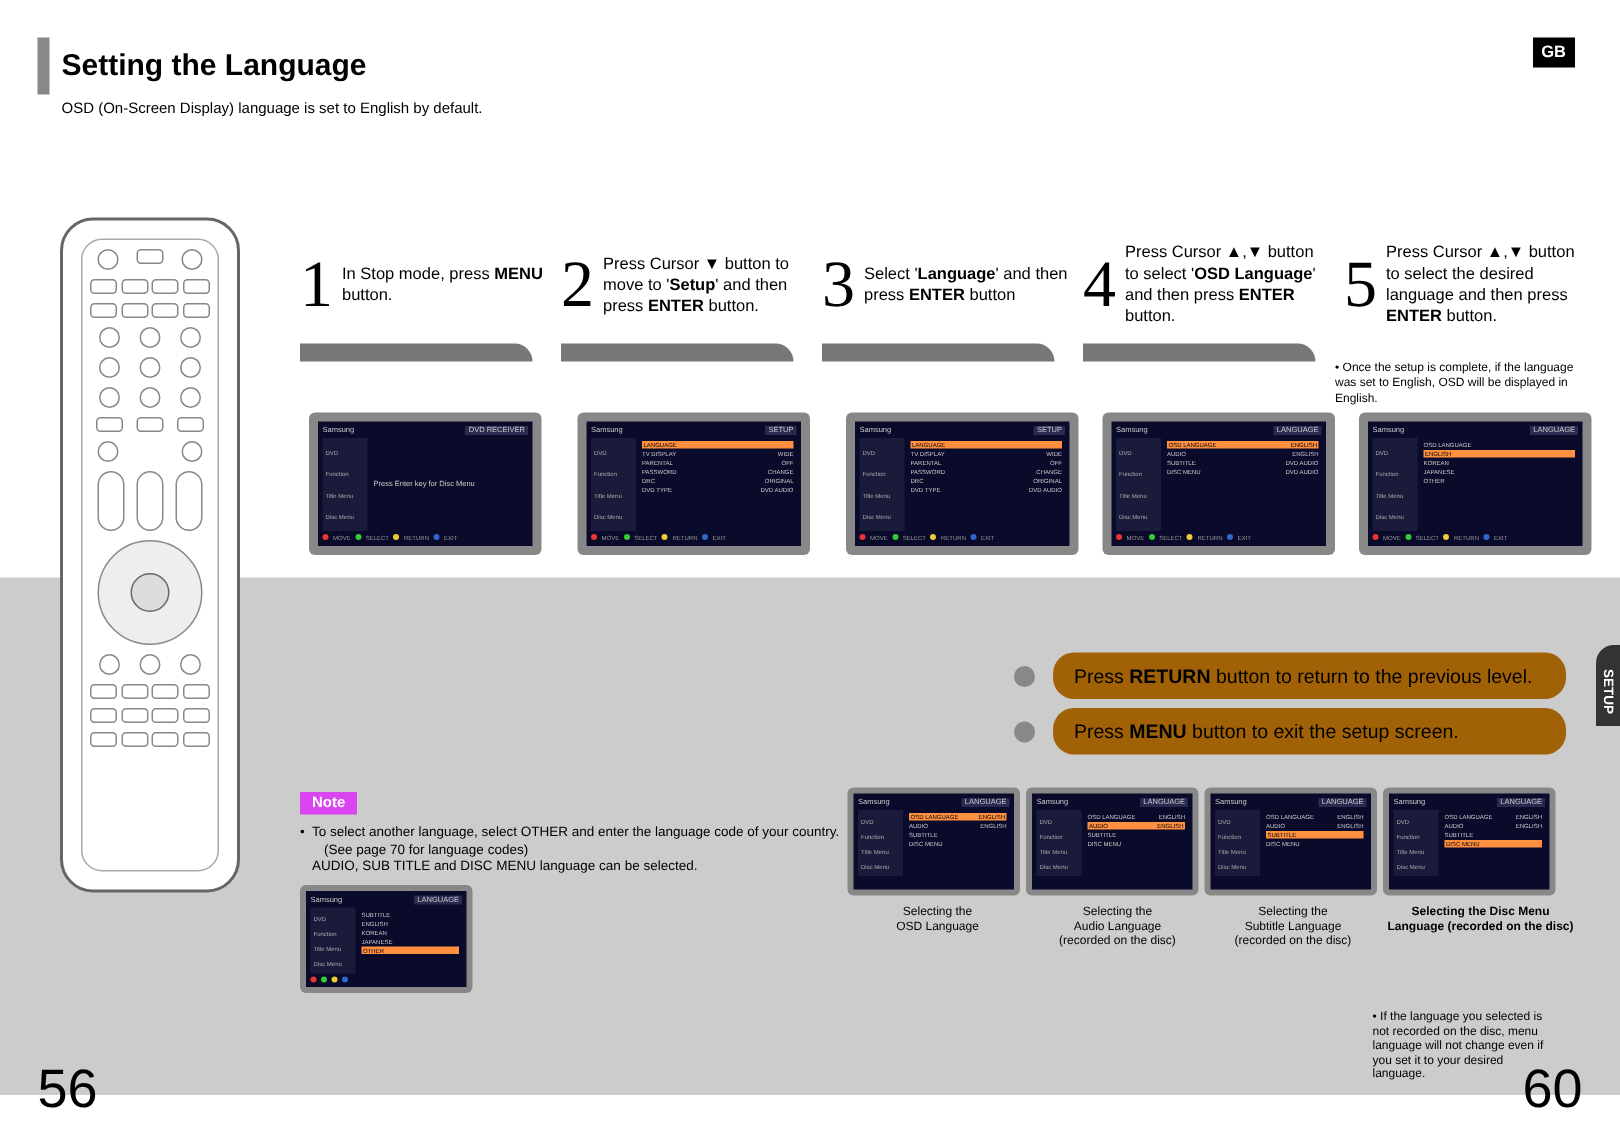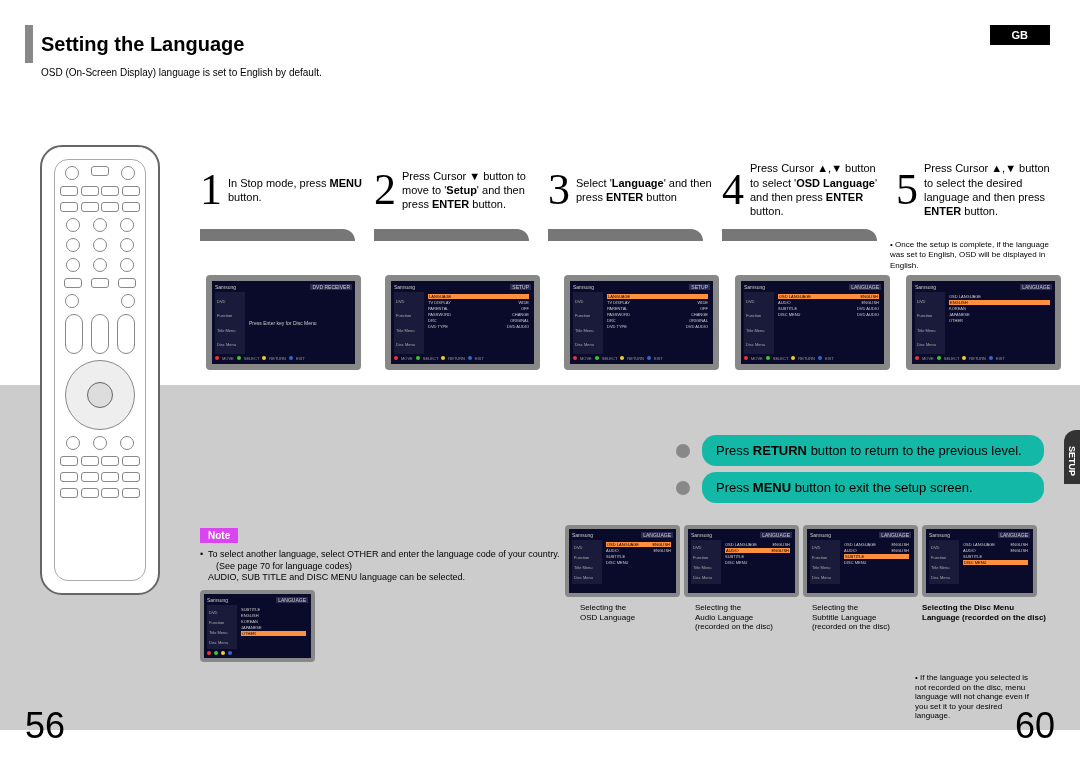--- a/index.html
+++ b/index.html
@@ -6,21 +6,21 @@
   body { font-family: Arial, Helvetica, sans-serif; background: #fff; width: 1080px; height: 763px; position: relative; overflow: hidden; }
 
   .page { position: relative; width: 100%; height: 100%; }
 
   
   .header { position: absolute; left: 25px; top: 25px; right: 30px; }
   .title-bar { display: flex; align-items: center; gap: 8px; }
   .title-accent { width: 8px; height: 38px; background: #888; }
   .page-title { font-size: 20px; font-weight: bold; color: #000; }
   .subtitle { font-size: 10px; color: #000; margin-left: 16px; margin-top: 4px; }
-  .gb-badge { position: absolute; right: 0; top: 0; background: #000; color: #fff; font-size: 11px; font-weight: bold; padding: 4px 22px; }
+  .gb-badge { position: absolute; right: 0; top: 0; background: #000; color: #fff; font-size: 11px; font-weight: bold; padding: 4px 6px; }
 
   
   .gray-band { position: absolute; left: 0; top: 385px; right: 0; height: 345px; background: #ccc; }
 
   
   .remote { position: absolute; left: 40px; top: 145px; width: 120px; height: 450px; border: 2px solid #666; border-radius: 22px; background: #fff; }
   .remote-inner { position: absolute; left: 12px; top: 12px; right: 12px; bottom: 12px; border: 1px solid #aaa; border-radius: 14px; }
   .remote-btn-row { display: flex; justify-content: space-around; margin: 6px 4px; }
   .rbtn { width: 18px; height: 10px; border: 1px solid #888; border-radius: 3px; font-size: 5px; }
   .rbtn.round { width: 14px; height: 14px; border-radius: 50%; }
@@ -53,34 +53,34 @@
   .tv-side span { font-size: 4px; color: #aaa; }
   .tv-main { flex: 1; display: flex; flex-direction: column; gap: 1px; padding: 2px; }
   .tv-row-item { display: flex; justify-content: space-between; font-size: 4px; color: #ccc; }
   .tv-row-item.hl { background: #ff9040; color: #000; padding: 0 1px; }
   .tv-ftr { display: flex; gap: 3px; font-size: 4px; margin-top: 2px; }
   .tv-ftr span { color: #999; }
   .dot { width: 4px; height: 4px; border-radius: 50%; display: inline-block; }
   .dot.r { background: #e33; } .dot.g { background: #3c3; } .dot.y { background: #ec3; } .dot.b { background: #36c; }
 
   
-  .callout { position: absolute; background: #14b8a6; border-radius: 14px; padding: 8px 14px; font-size: 13px; color: #000; }
+  .callout { position: absolute; background: #a16207; border-radius: 14px; padding: 8px 14px; font-size: 13px; color: #000; }
   .callout-dot { position: absolute; left: -26px; top: 50%; transform: translateY(-50%); width: 14px; height: 14px; background: #888; border-radius: 50%; }
   .side-tab { position: absolute; right: 0; background: #333; color: #fff; font-size: 9px; font-weight: bold; padding: 16px 3px 8px; writing-mode: vertical-rl; border-top-left-radius: 12px; }
 
   
   .note-section { position: absolute; left: 200px; top: 525px; }
   .note-badge { background: #d946ef; color: #fff; font-size: 10px; font-weight: bold; padding: 2px 8px; display: inline-block; }
   .note-list { margin-top: 6px; font-size: 9px; color: #000; }
   .note-list li { list-style: none; position: relative; padding-left: 8px; line-height: 1.3; margin-bottom: 0; }
   .note-list li::before { content: "•"; position: absolute; left: 0; }
   .note-list .sub { padding-left: 8px; font-size: 9px; }
 
   
-  .caption { position: absolute; font-size: 8px; text-align: left; color: #000; line-height: 1.2; }
+  .caption { position: absolute; font-size: 8px; text-align: center; color: #000; line-height: 1.2; }
   .caption.bold { font-weight: bold; }
   .caption-note { position: absolute; font-size: 8px; color: #000; line-height: 1.2; width: 120px; margin-top: 40px; }
   .caption-note::before { content: "• "; }
 
   
   .pgnum { position: absolute; bottom: 16px; font-size: 36px; color: #000; }
   .pgnum.left { left: 25px; }
   .pgnum.right { right: 25px; }
 </style>
 </head>

